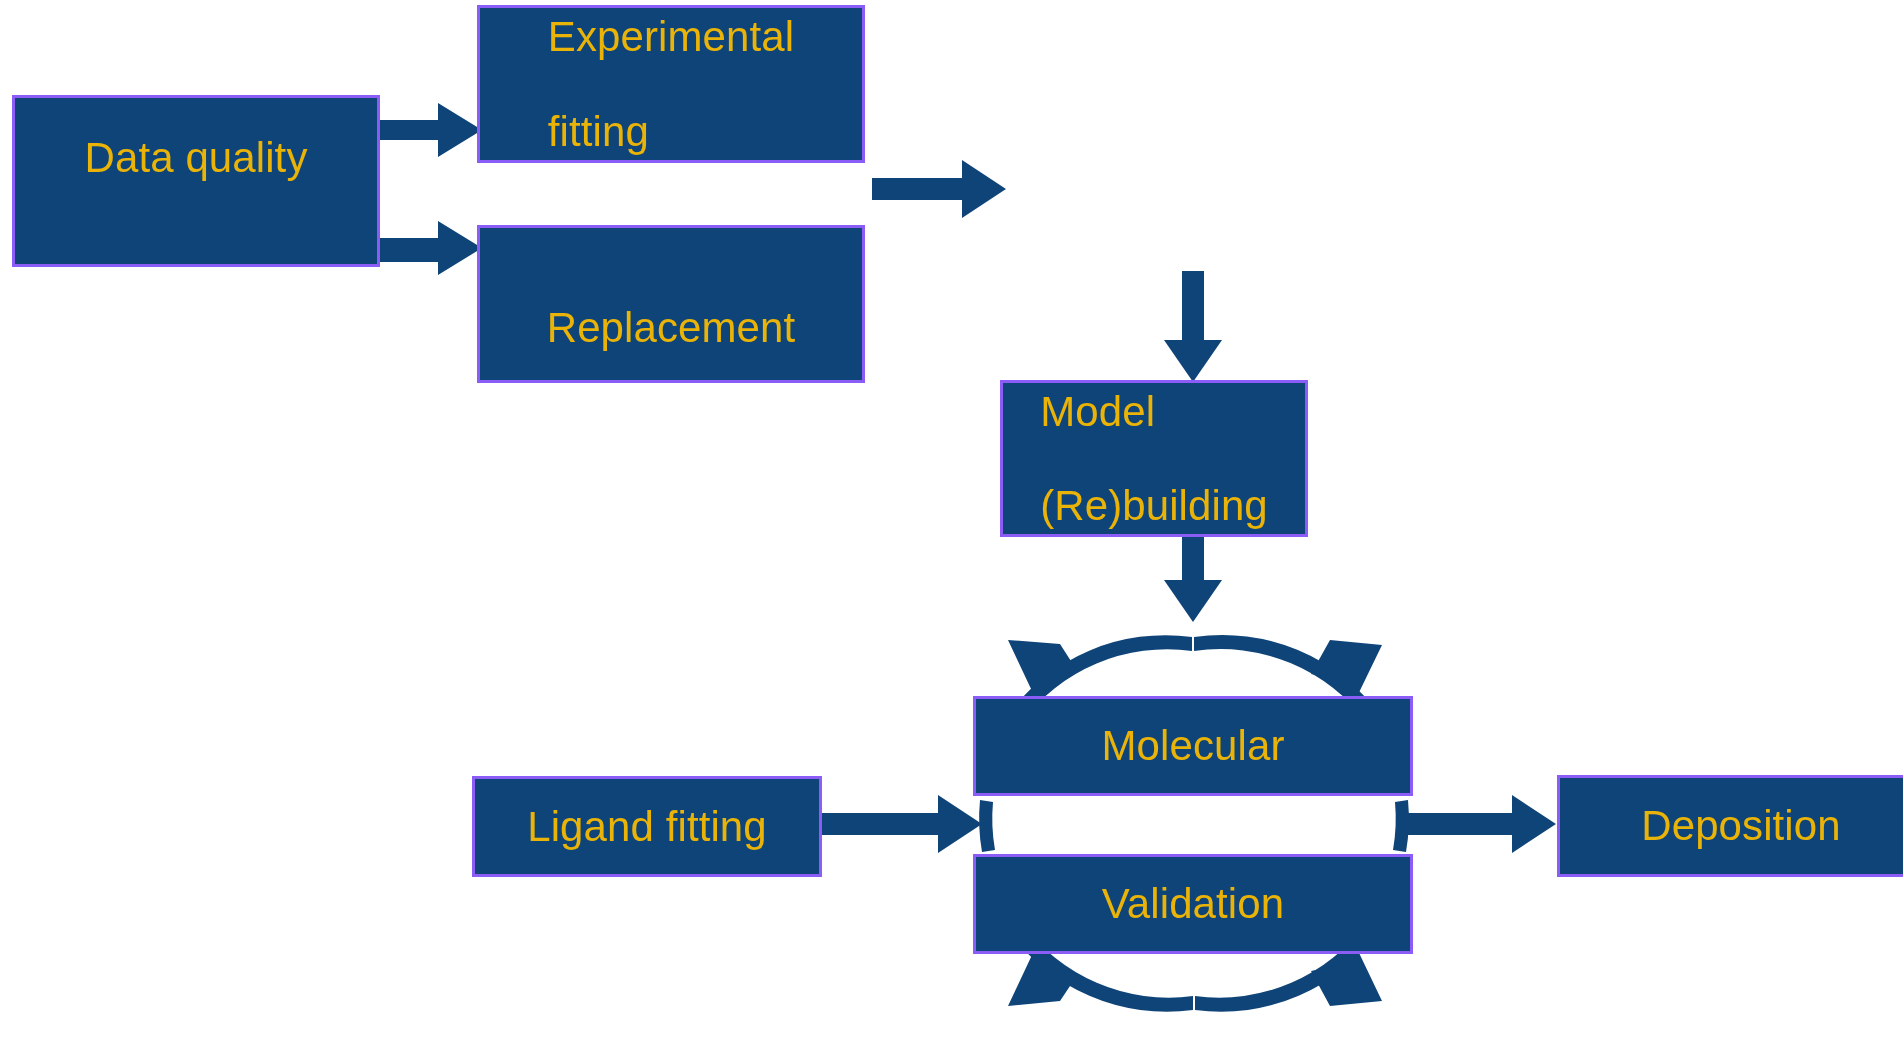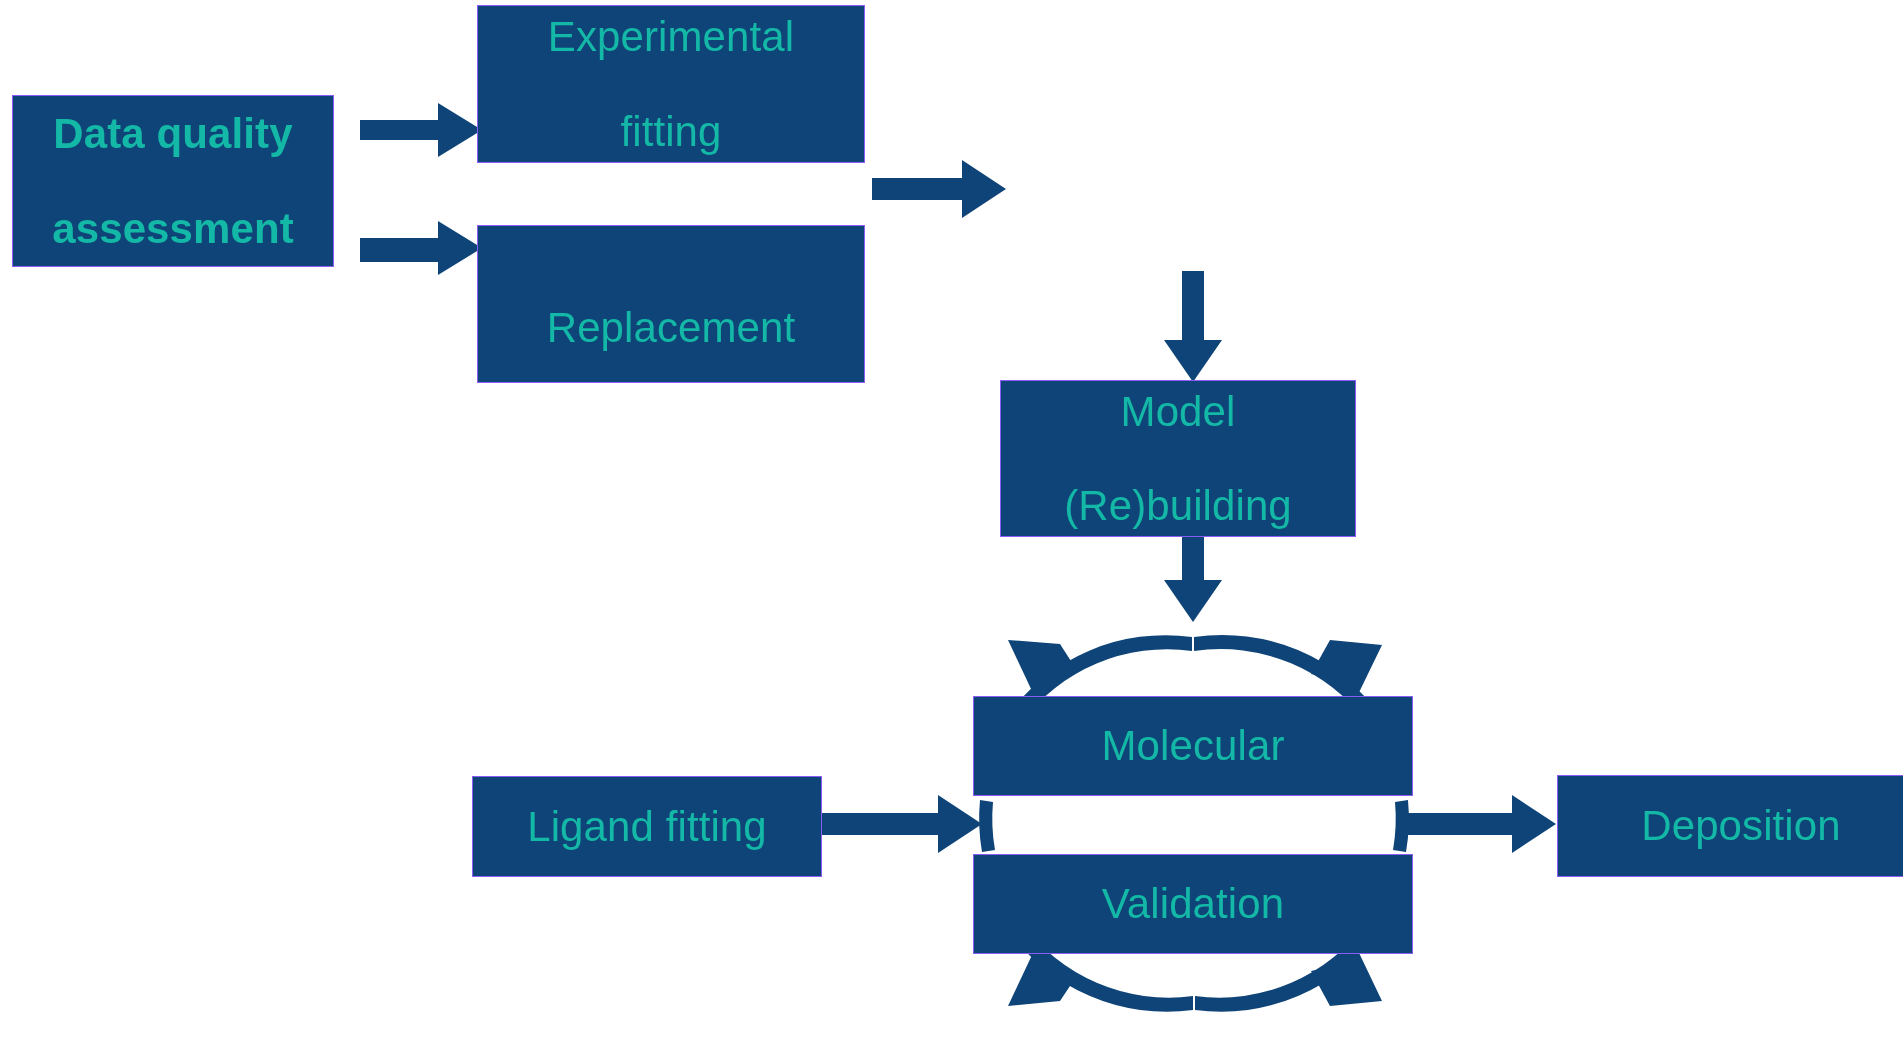--- a/index.html
+++ b/index.html
@@ -14,26 +14,26 @@
     position: relative;
     width: 1903px;
     height: 1043px;
     background: #ffffff;
     overflow: hidden;
   }
   .node {
     position: absolute;
     box-sizing: border-box;
     background: #0F4478;
-    border: 1px solid #8b5cf6;
-    color: #14b8a6;
+    border: 3px solid #8b5cf6;
+    color: #eab308;
     display: flex;
     align-items: center;
     justify-content: center;
-    text-align: center;
+    text-align: left;
     line-height: 1.12;
     font-weight: 400;
     letter-spacing: 0.1px;
     -webkit-font-smoothing: antialiased;
   }
   .node span {
     display: block;
     padding: 0 8px;
   }
   svg.overlay {
@@ -123,34 +123,34 @@
 
       <path d="M 1408 800
                A 195 195 0 0 1 1406 852
                L 1393 850
                A 182 182 0 0 0 1395 802 Z"></path>
     </g>
   </svg>
 
   <div class="node-layer">
 
-    <div class="node" style="left:12px; top:95px; width:322px; height:172px; font-size:42px;font-weight:bold;">
-      <span><span>Data quality</span><br><span>assessment</span></span>
+    <div class="node" style="left:12px; top:95px; width:368px; height:172px; font-size:42px;">
+      <span><span>Data quality</span><br></span>
     </div>
 
     <div class="node" style="left:477px; top:5px; width:388px; height:158px; font-size:42px;">
       <span><span>Experimental</span><br><span>fitting</span></span>
     </div>
 
     <div class="node" style="left:477px; top:225px; width:388px; height:158px; font-size:42px;">
       <span><br><span>Replacement</span></span>
     </div>
 
 
-    <div class="node" style="left:1000px; top:380px; width:356px; height:157px; font-size:42px;">
+    <div class="node" style="left:1000px; top:380px; width:308px; height:157px; font-size:42px;">
       <span><span>Model</span><br><span>(Re)building</span></span>
     </div>
 
     <div class="node" style="left:973px; top:696px; width:440px; height:100px; font-size:42px;">
       <span>Molecular</span>
     </div>
 
     <div class="node" style="left:472px; top:776px; width:350px; height:101px; font-size:42px;">
       <span>Ligand fitting</span>
     </div>

